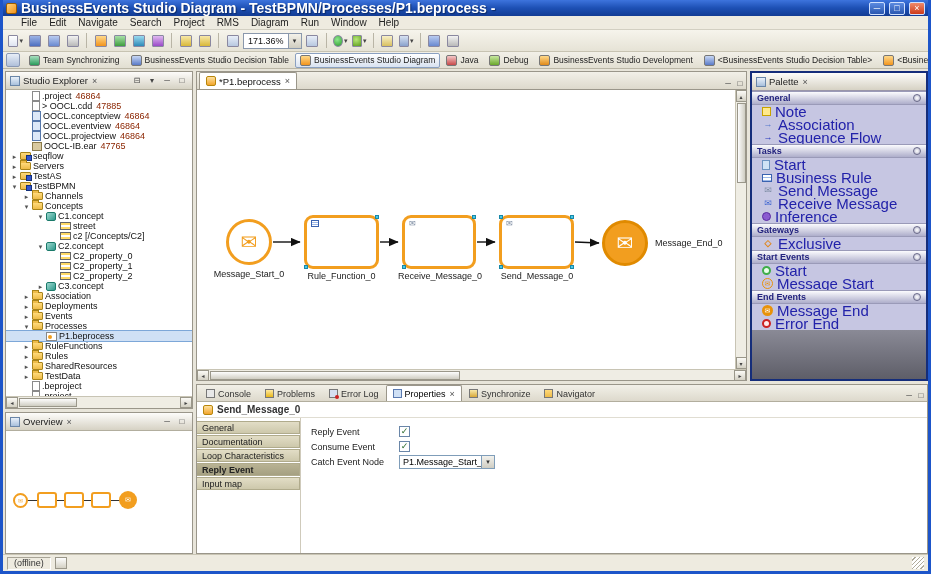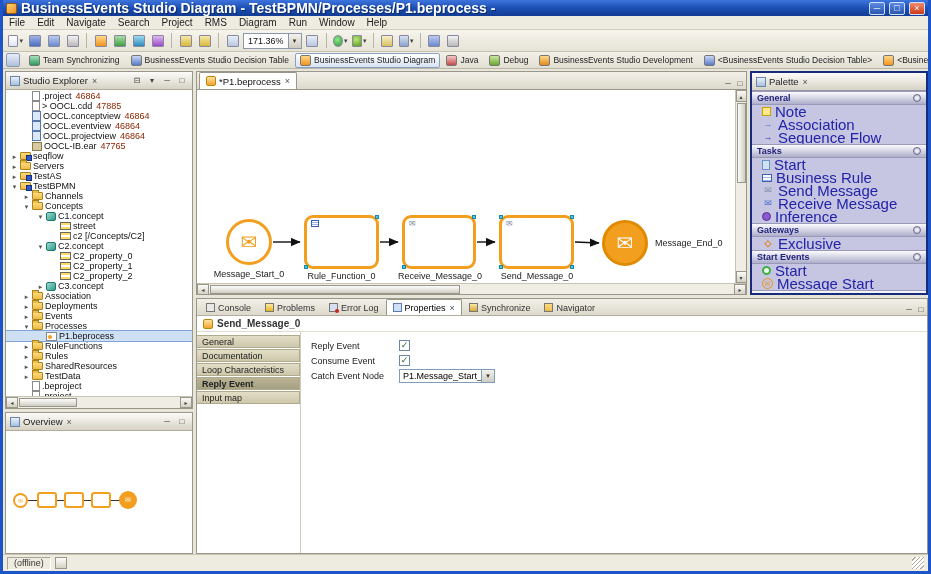--- a/index.html
+++ b/index.html
@@ -9,21 +9,21 @@
 #win{position:relative;width:931px;height:574px;background:#e8e5da;border:3px solid #1d55c9;border-top:none;overflow:hidden;}
 
 
 .titlebar{height:16px;background:linear-gradient(180deg,#3d74dd 0%,#1d50b4 50%,#123c94 100%);display:flex;align-items:center;padding:0 3px;gap:4px;}
 .appicon{width:11px;height:11px;background:linear-gradient(135deg,#ffd27a,#f2941d);border:1px solid #9a5c00;border-radius:2px;flex:none;}
 .titletext{color:#fff;font-size:14px;font-weight:bold;flex:1;white-space:nowrap;overflow:hidden;text-shadow:1px 1px 1px #0a2a6a;}
 .winbtn{width:16px;height:13px;border:1px solid #cfe0ff;border-radius:2px;display:flex;align-items:center;justify-content:center;color:#fff;font-size:9px;line-height:1;background:linear-gradient(#5b8ae0,#2a57b0);flex:none;}
 .winbtn.close{background:linear-gradient(#f08a6a,#cc3a1a);}
 
 
-.menubar{height:14px;background:#eeebe0;border-bottom:1px solid #d2cfc2;display:flex;align-items:center;padding-left:0;}
+.menubar{height:14px;background:#eeebe0;border-bottom:1px solid #d2cfc2;display:flex;align-items:center;padding-left:12px;}
 .menuitem{font-size:10px;color:#222;padding:0 6px;}
 
 
 .toolbar{height:22px;background:linear-gradient(#f6f4ec,#e6e3d6);border-bottom:1px solid #c7c3b2;display:flex;align-items:center;padding:0 4px;gap:2px;overflow:hidden;}
 .tsep{width:1px;height:15px;background:#b9b5a6;margin:0 3px;flex:none;}
 .tbi{width:17px;height:17px;border-radius:2px;border:1px solid transparent;display:flex;align-items:center;justify-content:center;flex:none;position:relative;}
 .tbi .blk{width:12px;height:12px;border:1px solid #8a88a0;border-radius:1px;}
 .b-new .blk{background:linear-gradient(#ffffff,#dfe5f2);}
 .b-save .blk{background:linear-gradient(#9db4e6,#4d6fc0);}
 .b-saveall .blk{background:linear-gradient(#b9cbf0,#6a8ad0);}
@@ -56,21 +56,21 @@
 .pi4{background:linear-gradient(#f4c8c8,#c84a4a);}
 .pi5{background:linear-gradient(#c8e8a0,#6aa82a);}
 .pi6{background:linear-gradient(#ffd98a,#e08a1a);}
 .pi7{background:linear-gradient(#c8d8f4,#5a7ac8);}
 .pi8{background:linear-gradient(#ffd98a,#f2941d);}
 
 
 .main{display:flex;height:485px;padding:2px 0 0 2px;gap:3px;}
 .leftcol{width:188px;display:flex;flex-direction:column;gap:3px;flex:none;}
 .rightcol{flex:1;display:flex;flex-direction:column;gap:3px;min-width:0;}
-.toprow{height:224px;display:flex;gap:3px;min-width:0;}
+.toprow{height:310px;display:flex;gap:3px;min-width:0;}
 .panel{background:#fff;border:1px solid #9a968a;display:flex;flex-direction:column;overflow:hidden;}
 
 
 .vhead{height:18px;background:linear-gradient(#fdfcfa,#d6d2c4);border-bottom:1px solid #b2ae9e;display:flex;align-items:center;padding:0 4px;gap:3px;flex:none;}
 .vtab-ic{width:10px;height:10px;flex:none;border:1px solid #6a86a8;background:linear-gradient(#e8f0fa,#a8c0dc);}
 .vtitle{font-size:9.5px;color:#222;white-space:nowrap;}
 .vx{font-size:9px;color:#555;margin-left:1px;}
 .vhead .sp{flex:1;}
 .hbtn{width:12px;height:12px;display:flex;align-items:center;justify-content:center;font-size:8px;color:#444;border:1px solid transparent;border-radius:2px;flex:none;}
 

